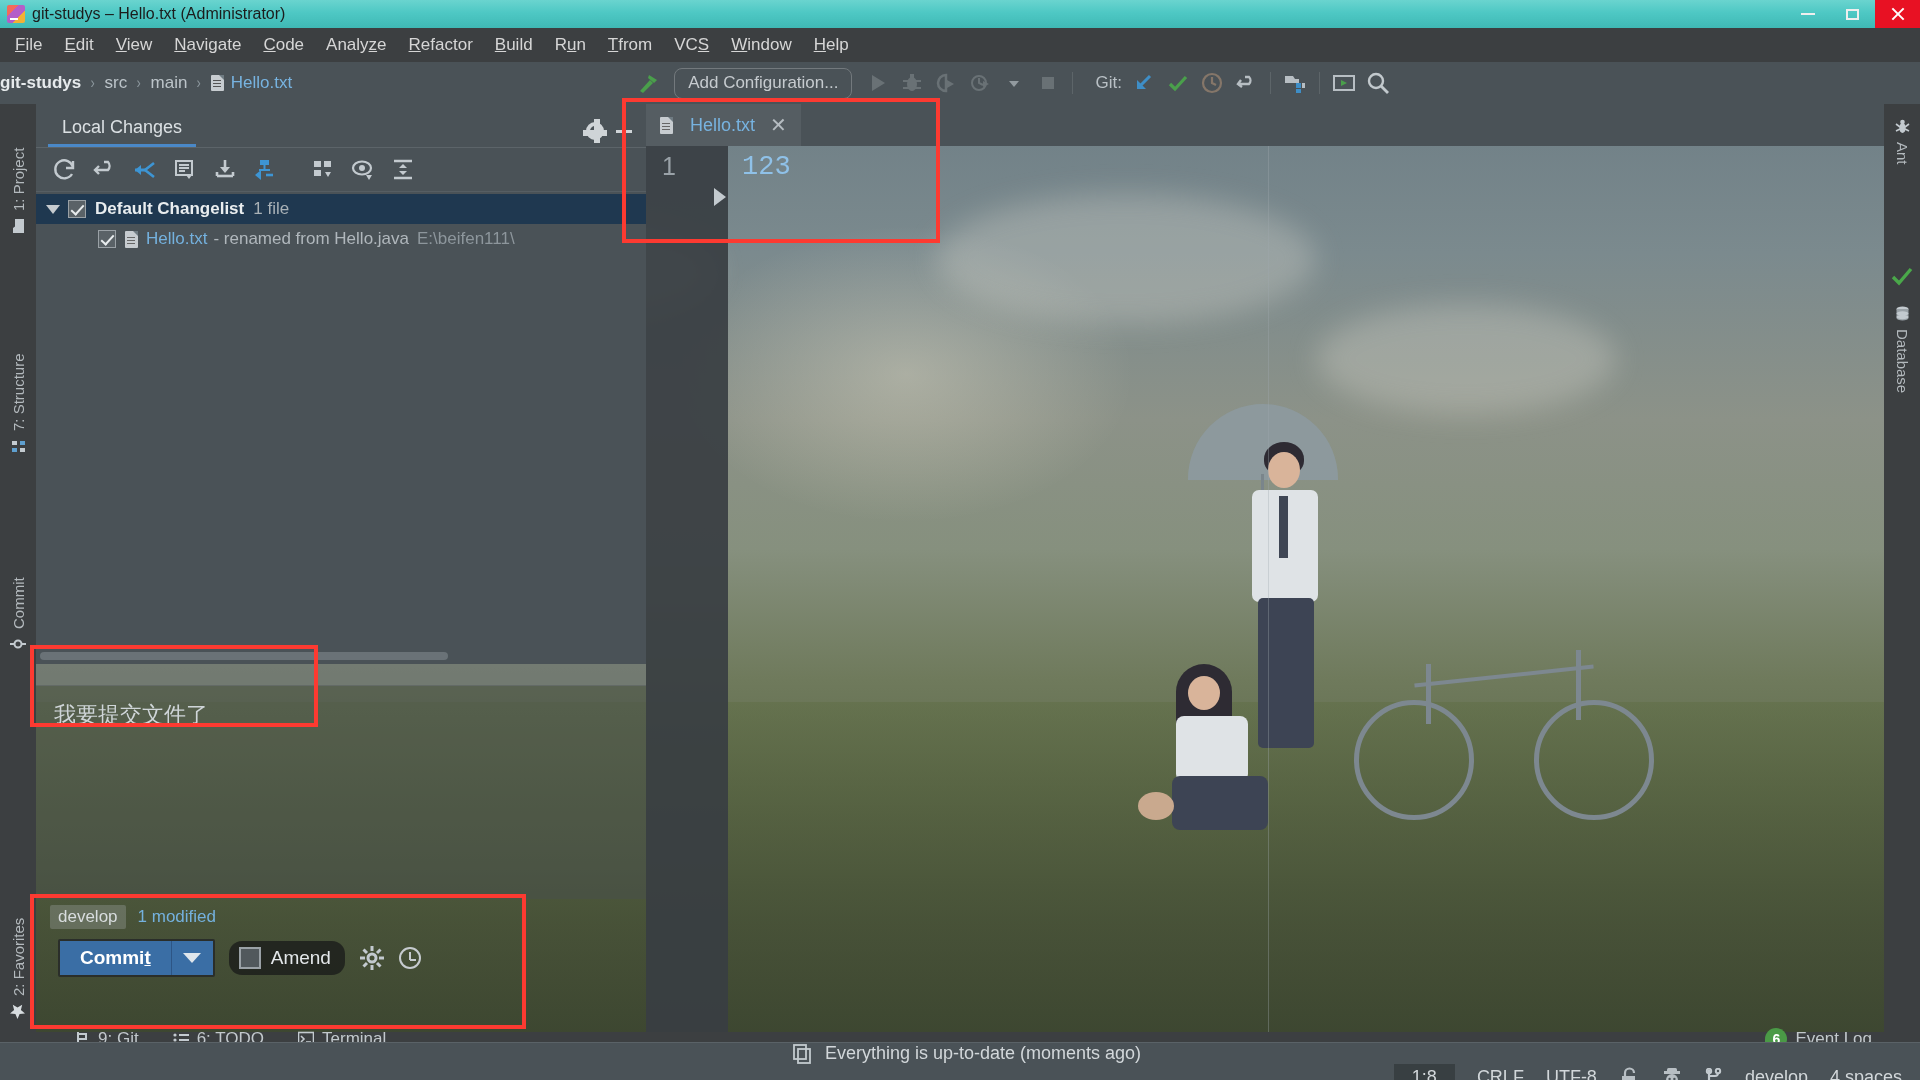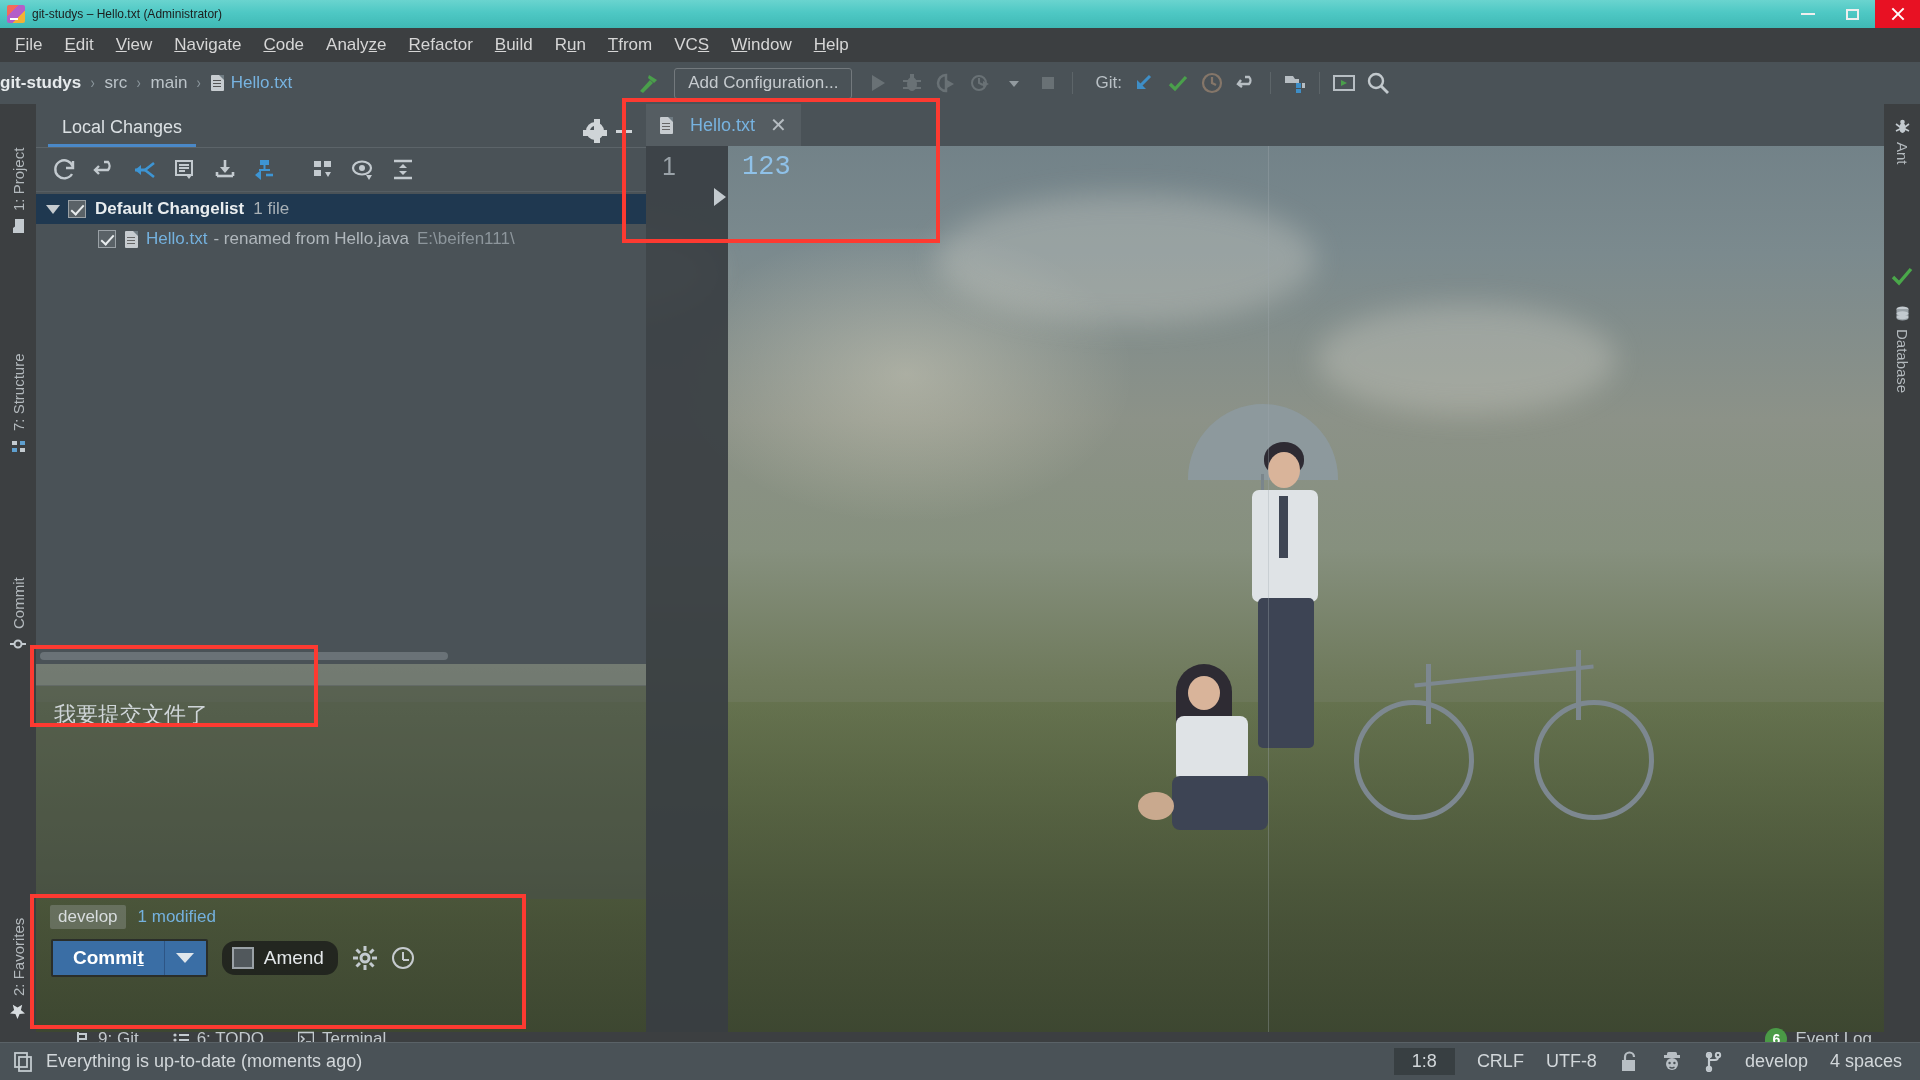--- a/index.html
+++ b/index.html
@@ -18,21 +18,21 @@
   }
   .tb-icon {
     width: 18px; height: 18px; margin-left: 7px; margin-right: 7px;
     background: linear-gradient(135deg,#f26a5a 0%,#f26a5a 33%,#b45ec8 33%,#b45ec8 66%,#f2b134 66%);
     border-radius: 2px; position: relative; flex: 0 0 auto;
   }
   .tb-icon::after {
     content: ""; position: absolute; left: 3px; bottom: 3px; width: 8px; height: 2px;
     background: #fff;
   }
-  .tb-title { font-size: 12px; color: #1c1c1c; white-space: nowrap; }
+  .tb-title { font-size: 16px; color: #1c1c1c; white-space: nowrap; }
   .tb-buttons { margin-left: auto; display: flex; height: 28px; }
   .tb-btn {
     width: 45px; height: 28px; display: flex; align-items: center; justify-content: center;
     color: #f0f0f0; font-size: 15px; line-height: 1;
   }
   .tb-btn.close { background: #e81123; }
   .tb-min i { display:block; width:14px; height:2px; background:#eee; }
   .tb-max i { display:block; width:13px; height:11px; border:2px solid #eee; }
   .tb-cls i { display:block; width:16px; height:16px; position:relative; }
   .tb-cls i::before, .tb-cls i::after {
@@ -75,21 +75,21 @@
     content:""; position:absolute; left:2px; top:5px; width:8px; height:1px;
     box-shadow: 0 0 0 0 #555, 0 3px 0 0 #555, 0 6px 0 0 #555; background:#555;
   }
 
   .run-toolbar { display: flex; align-items: center; margin-left: 16px; gap: 2px; }
   .tbtn {
     width: 32px; height: 30px; display: flex; align-items: center; justify-content: center;
     opacity: .9;
   }
   .addcfg {
-    height: 31px; border: 1px solid #73797d; border-radius: 3px; color: #c6cbcf;
+    height: 31px; border: 1px solid #73797d; border-radius: 8px; color: #c6cbcf;
     font-size: 17px; display: flex; align-items: center; padding: 0 13px; margin: 0 8px;
     white-space: nowrap;
   }
   .git-label { color: #b9c0c5; font-size: 17px; margin: 0 4px 0 14px; }
   .vsep { width: 1px; height: 22px; background: #5d6569; margin: 0 6px; }
 
   
   .stripe-left {
     position: absolute; left: 0; top: 104px; width: 36px; bottom: 48px;
     background: #3c3f41;
@@ -235,21 +235,21 @@
   
   .commit-area {
     position: absolute; left: 36px; top: 899px; width: 610px; height: 90px;
   }
   .branch-line { display: flex; align-items: center; padding: 6px 0 0 14px; gap: 12px; }
   .branch-chip {
     background: rgba(140,146,140,.45); color: #d8dcde; font-size: 17px;
     padding: 2px 8px; border-radius: 2px;
   }
   .modified-txt { color: #74b1de; font-size: 17px; }
-  .btn-line { display: flex; align-items: center; padding: 10px 0 0 15px; gap: 14px; }
+  .btn-line { display: flex; align-items: center; padding: 10px 0 0 22px; gap: 14px; }
   .commit-btn {
     display: flex; align-items: stretch; height: 38px;
     border: 2px solid #2a2e2a; border-radius: 2px; overflow: hidden;
   }
   .commit-btn .lbl {
     background: #3a6ea5; color: #fff; font-size: 19px; font-weight: bold;
     display: flex; align-items: center; padding: 0 20px;
   }
   .commit-btn .lbl u { text-decoration: underline; }
   .commit-btn .drop {
@@ -313,20 +313,21 @@
   .badge {
     width:22px;height:22px;border-radius:50% 50% 50% 0;background:#4a9a46;color:#fff;
     font-size:14px;font-weight:bold;display:flex;align-items:center;justify-content:center;
   }
 
   
   .statusbar {
     position: absolute; left: 0; bottom: 0; width: 1920px; height: 38px;
     background: #4a5257; display: flex; align-items: center;
     border-top: 1px solid #5a6267;
+    flex-direction: column;
   }
   .sb-left { display:flex; align-items:center; gap:12px; padding-left: 14px; font-size:18px; color:#d2d7da; }
   .sb-right { margin-left:auto; display:flex; align-items:center; gap:22px; padding-right: 18px; font-size:18px; color:#d2d7da; }
   .sb-chip { background: rgba(35,40,43,.45); padding: 3px 18px; }
   .sb-icon { display:flex; align-items:center; }
 
   
   .annot {
     position: absolute; border: 4px solid #fd3a31; pointer-events: none;
   }

